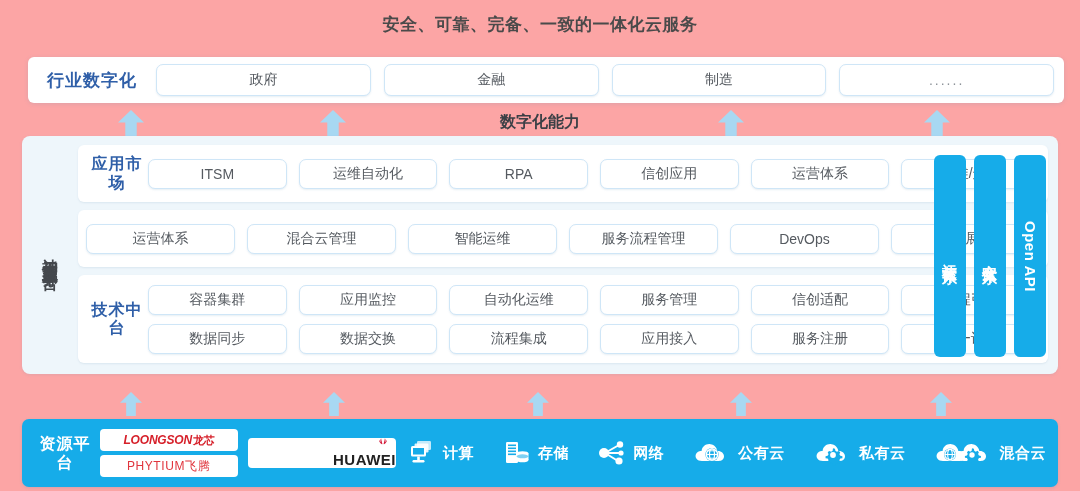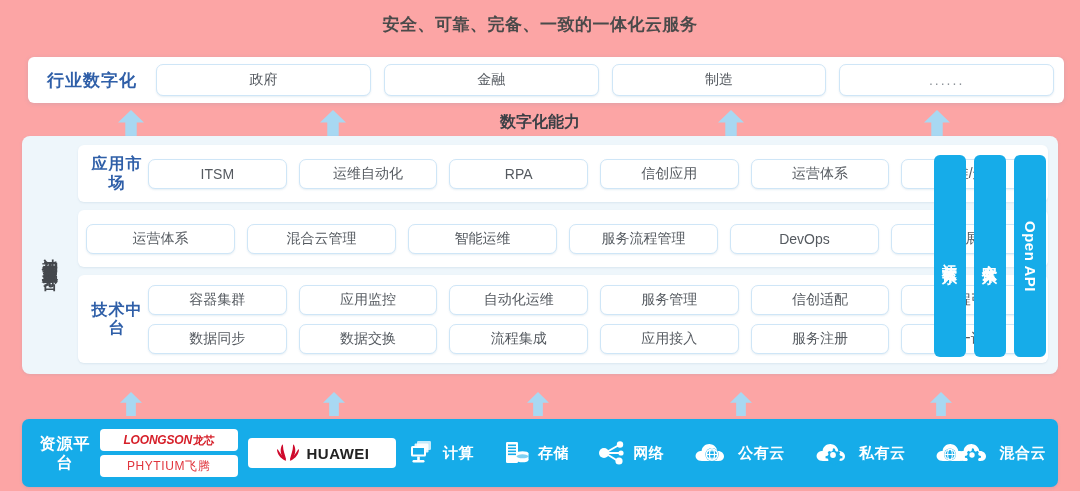--- a/index.html
+++ b/index.html
@@ -160,21 +160,21 @@
     text-align: right;
   }
   .logo-loongson .cn { font-style: normal; font-size: 11px; margin-left: 1px; }
   .logo-phytium {
     color: #e0353d; font-size: 12px; letter-spacing: 0.6px;
   }
   .logo-phytium .cn { letter-spacing: 1px; }
   .logo-huawei {
     width: 148px; height: 30px; margin-left: 10px;
     background: #ffffff; border-radius: 4px;
-    display: flex; align-items: center; justify-content: center; gap: 6px;
+    display: flex; align-items: flex-end; justify-content: center; gap: 6px; flex-direction: column;
   }
   .hw-name { color: #222; font-size: 15px; font-weight: bold; letter-spacing: 0.5px; }
 
   .res-items { flex: 1; display: flex; align-items: center; justify-content: space-between; padding-left: 12px; }
   .res-item { display: flex; align-items: center; gap: 7px; }
   .res-item .rtext { color: #ffffff; font-size: 15px; font-weight: bold; letter-spacing: 0.5px; }
   .ico { display: block; }
 </style>
 </head>
 <body>

